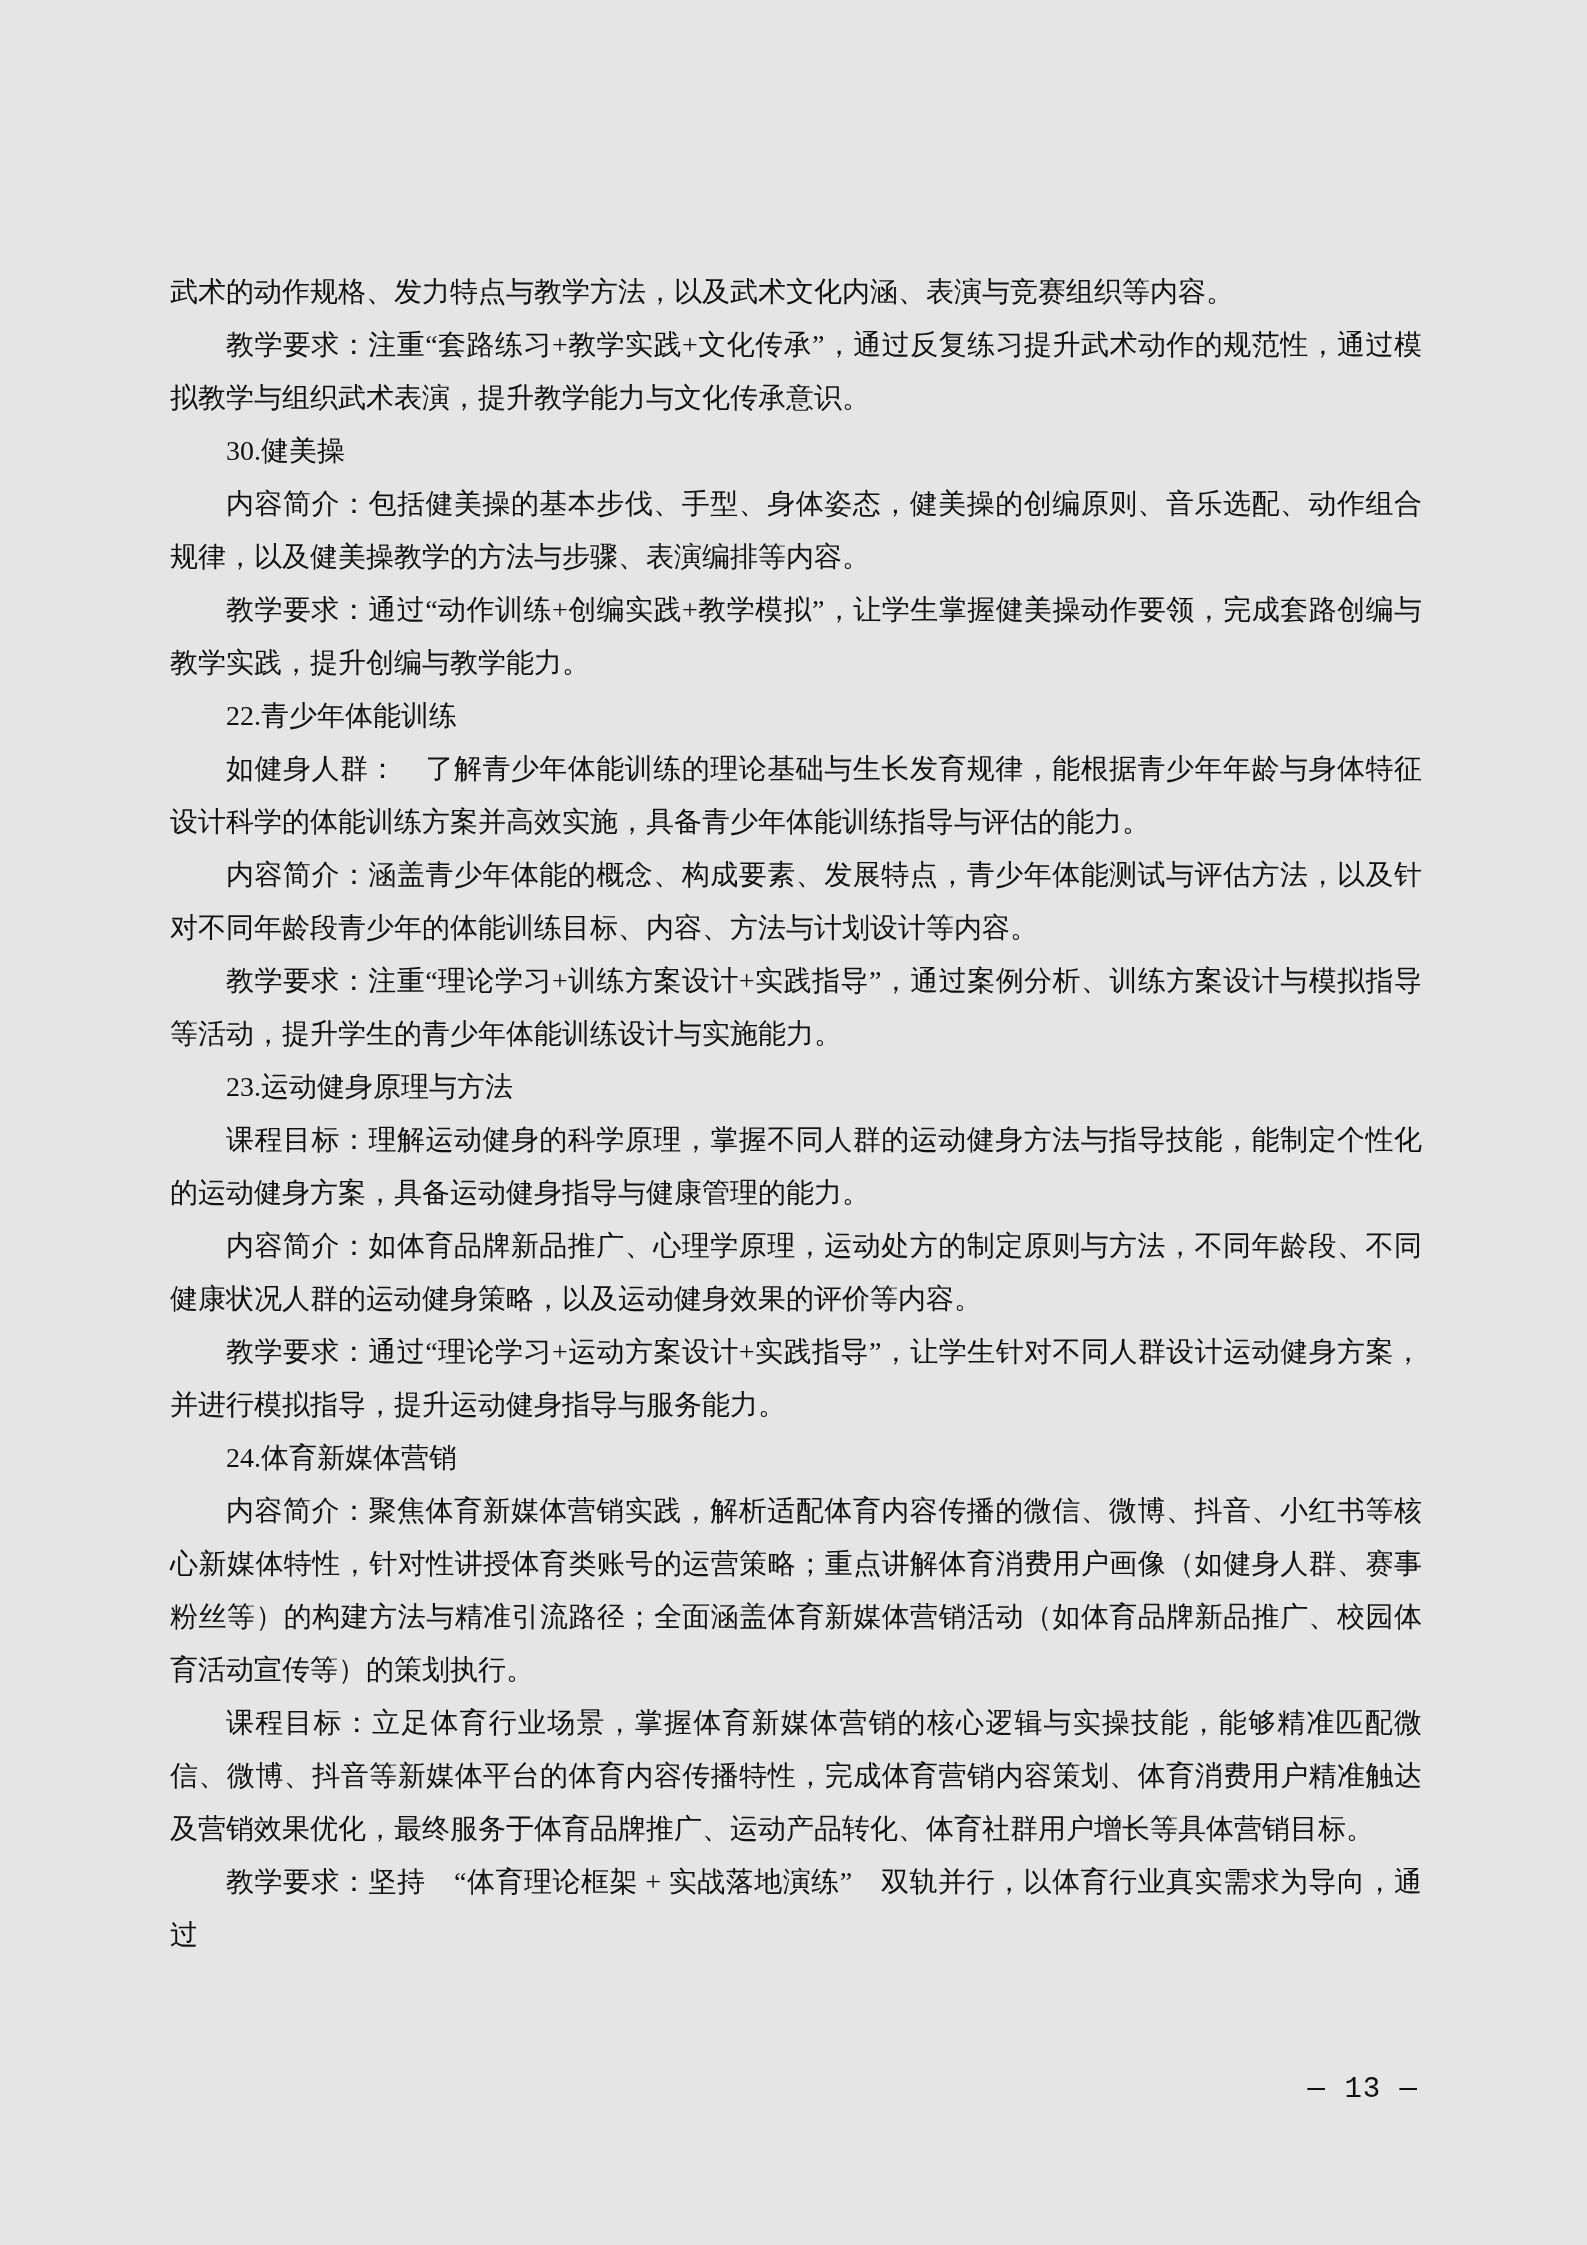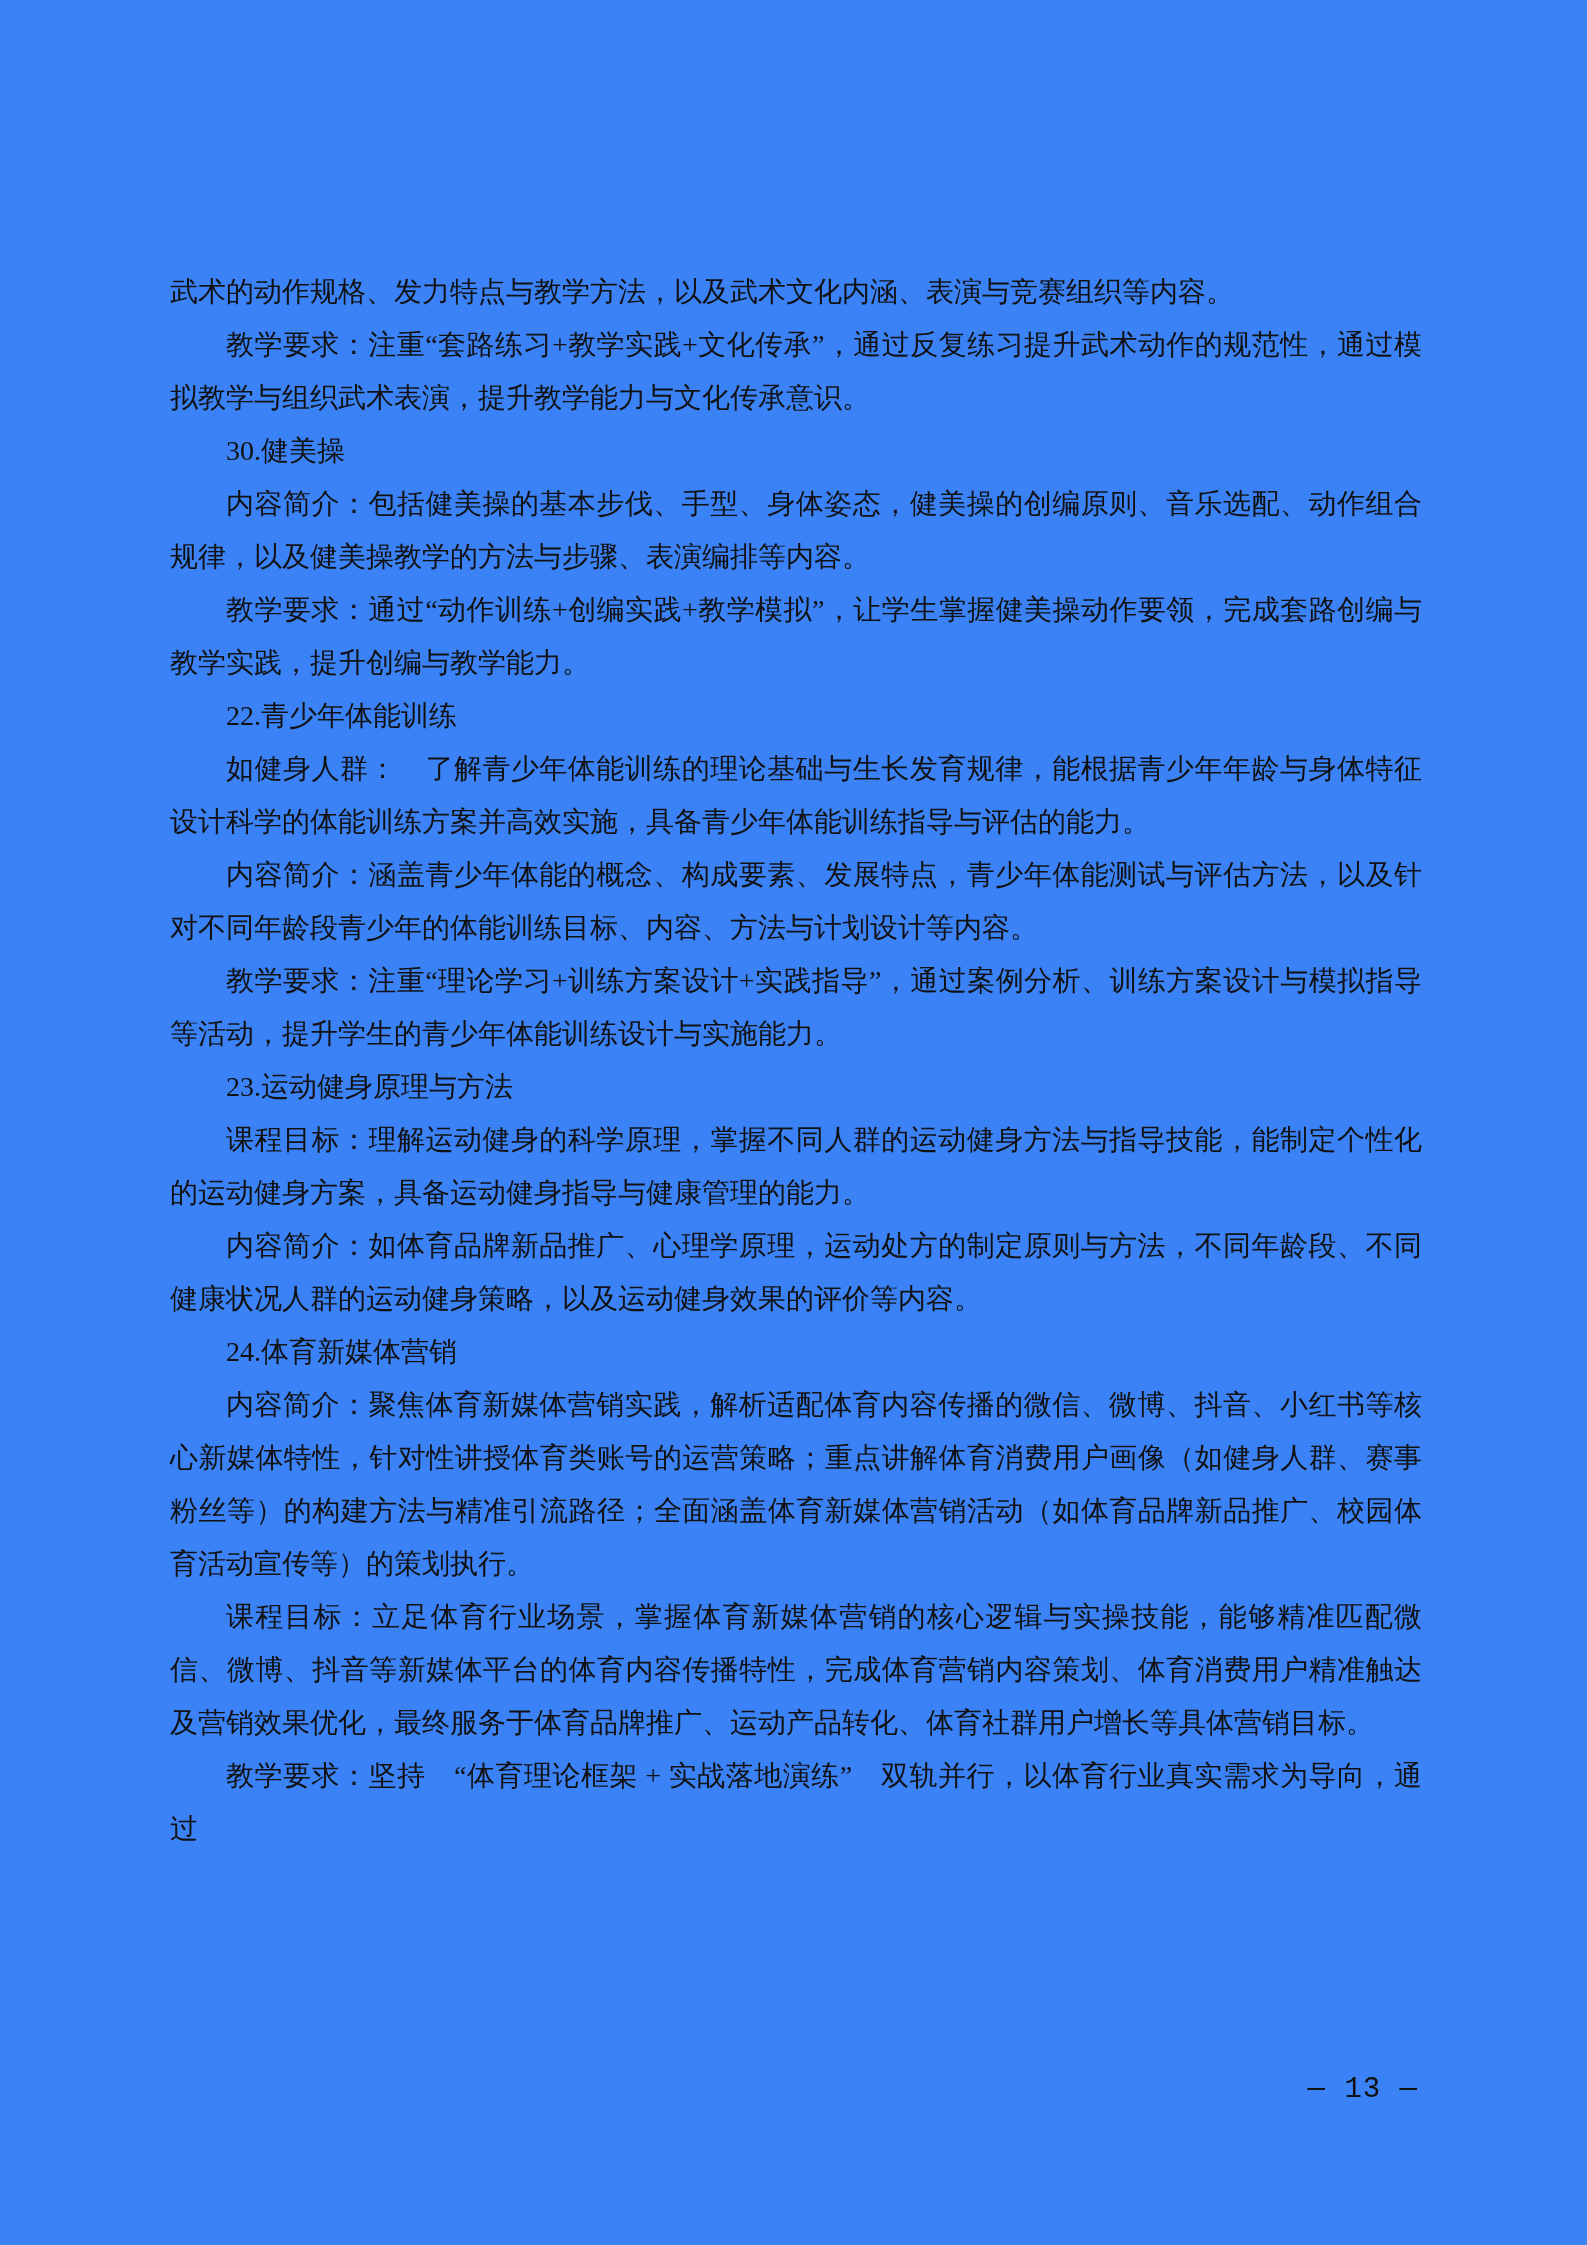--- a/index.html
+++ b/index.html
@@ -4,21 +4,21 @@
 <style>
   html, body {
     margin: 0;
     padding: 0;
     background: #ffffff;
   }
   .page {
     position: relative;
     width: 1587px;
     height: 2245px;
-    background: #3b82f6;
+    background: #e5e5e5;
     color: #111111;
     font-family: "Liberation Serif", serif;
     overflow: hidden;
   }
   .text-block {
     position: absolute;
     left: 170px;
     top: 265px;
     width: 1252px;
     font-size: 28px;
@@ -55,19 +55,20 @@
       <p class="para indent">30.健美操</p>
       <p class="para indent">内容简介：包括健美操的基本步伐、手型、身体姿态，健美操的创编原则、音乐选配、动作组合规律，以及健美操教学的方法与步骤、表演编排等内容。</p>
       <p class="para indent">教学要求：通过“动作训练+创编实践+教学模拟”，让学生掌握健美操动作要领，完成套路创编与教学实践，提升创编与教学能力。</p>
       <p class="para indent">22.青少年体能训练</p>
       <p class="para indent">如健身人群：　了解青少年体能训练的理论基础与生长发育规律，能根据青少年年龄与身体特征设计科学的体能训练方案并高效实施，具备青少年体能训练指导与评估的能力。</p>
       <p class="para indent">内容简介：涵盖青少年体能的概念、构成要素、发展特点，青少年体能测试与评估方法，以及针对不同年龄段青少年的体能训练目标、内容、方法与计划设计等内容。</p>
       <p class="para indent">教学要求：注重“理论学习+训练方案设计+实践指导”，通过案例分析、训练方案设计与模拟指导等活动，提升学生的青少年体能训练设计与实施能力。</p>
       <p class="para indent">23.运动健身原理与方法</p>
       <p class="para indent">课程目标：理解运动健身的科学原理，掌握不同人群的运动健身方法与指导技能，能制定个性化的运动健身方案，具备运动健身指导与健康管理的能力。</p>
       <p class="para indent">内容简介：如体育品牌新品推广、心理学原理，运动处方的制定原则与方法，不同年龄段、不同健康状况人群的运动健身策略，以及运动健身效果的评价等内容。</p>
+      <p class="para indent">教学要求：通过“理论学习+运动方案设计+实践指导”，让学生针对不同人群设计运动健身方案，并进行模拟指导，提升运动健身指导与服务能力。</p>
       <p class="para indent">24.体育新媒体营销</p>
       <p class="para indent">内容简介：聚焦体育新媒体营销实践，解析适配体育内容传播的微信、微博、抖音、小红书等核心新媒体特性，针对性讲授体育类账号的运营策略；重点讲解体育消费用户画像（如健身人群、赛事粉丝等）的构建方法与精准引流路径；全面涵盖体育新媒体营销活动（如体育品牌新品推广、校园体育活动宣传等）的策划执行。</p>
       <p class="para indent">课程目标：立足体育行业场景，掌握体育新媒体营销的核心逻辑与实操技能，能够精准匹配微信、微博、抖音等新媒体平台的体育内容传播特性，完成体育营销内容策划、体育消费用户精准触达及营销效果优化，最终服务于体育品牌推广、运动产品转化、体育社群用户增长等具体营销目标。</p>
       <p class="para indent">教学要求：坚持　“体育理论框架 + 实战落地演练”　双轨并行，以体育行业真实需求为导向，通过</p>
     </main>
   <div class="page-number">— 13 —</div>
 </div>
 
 </body></html>

